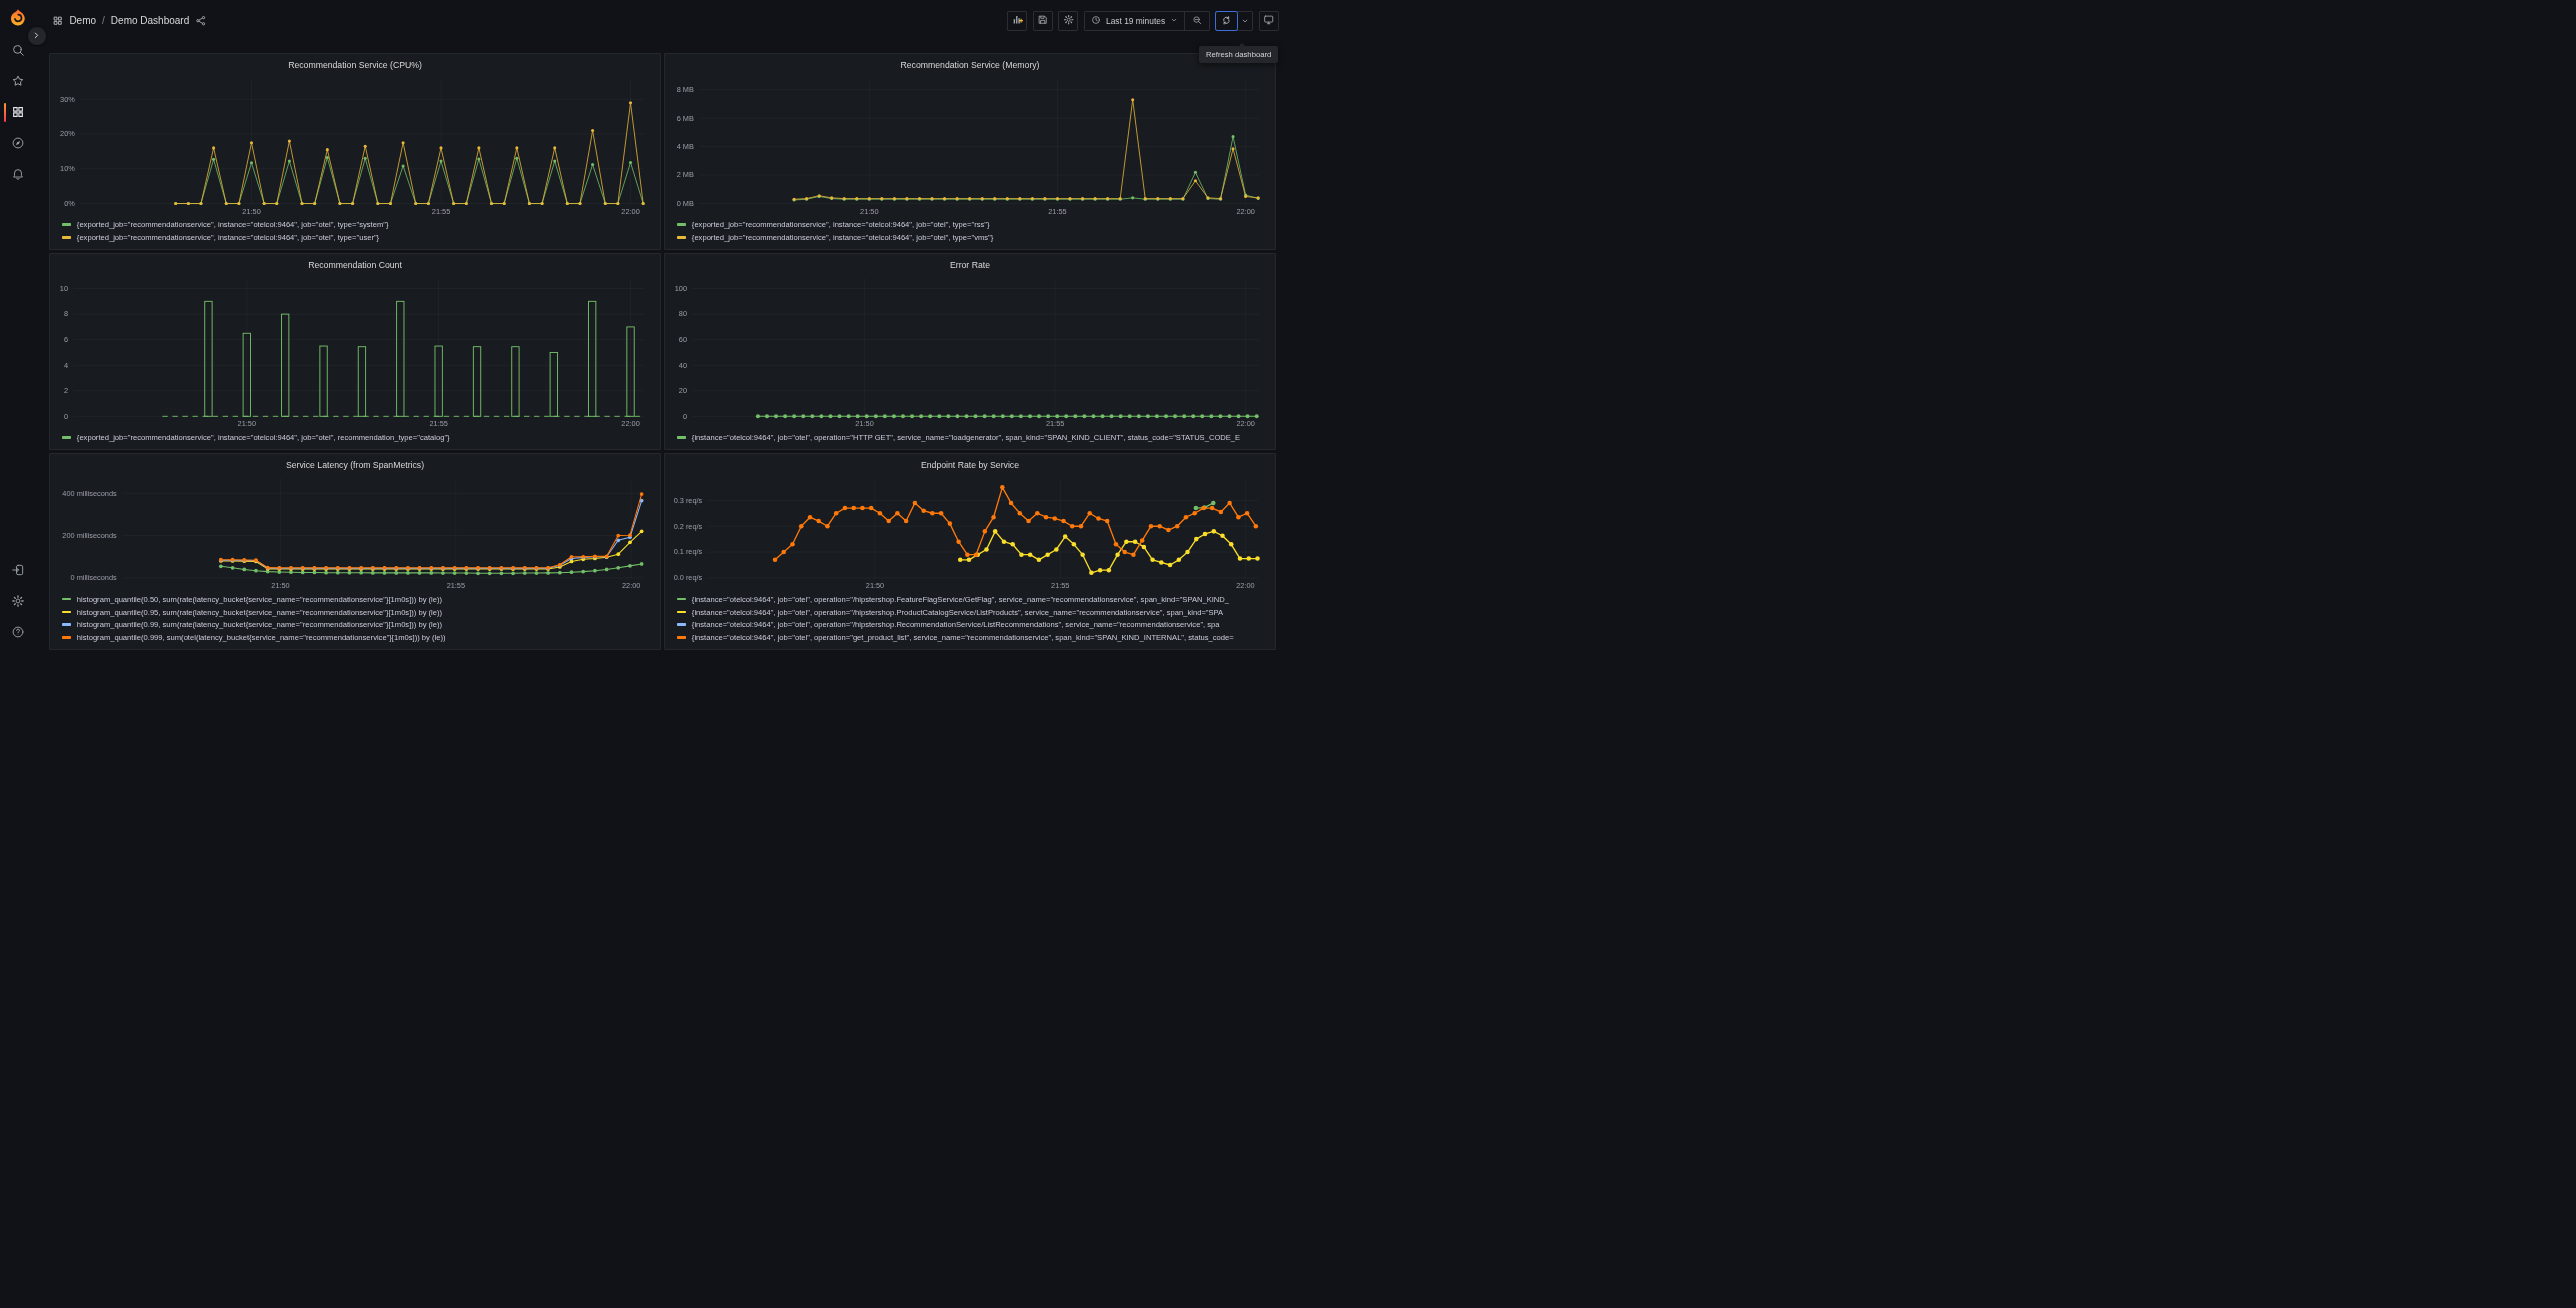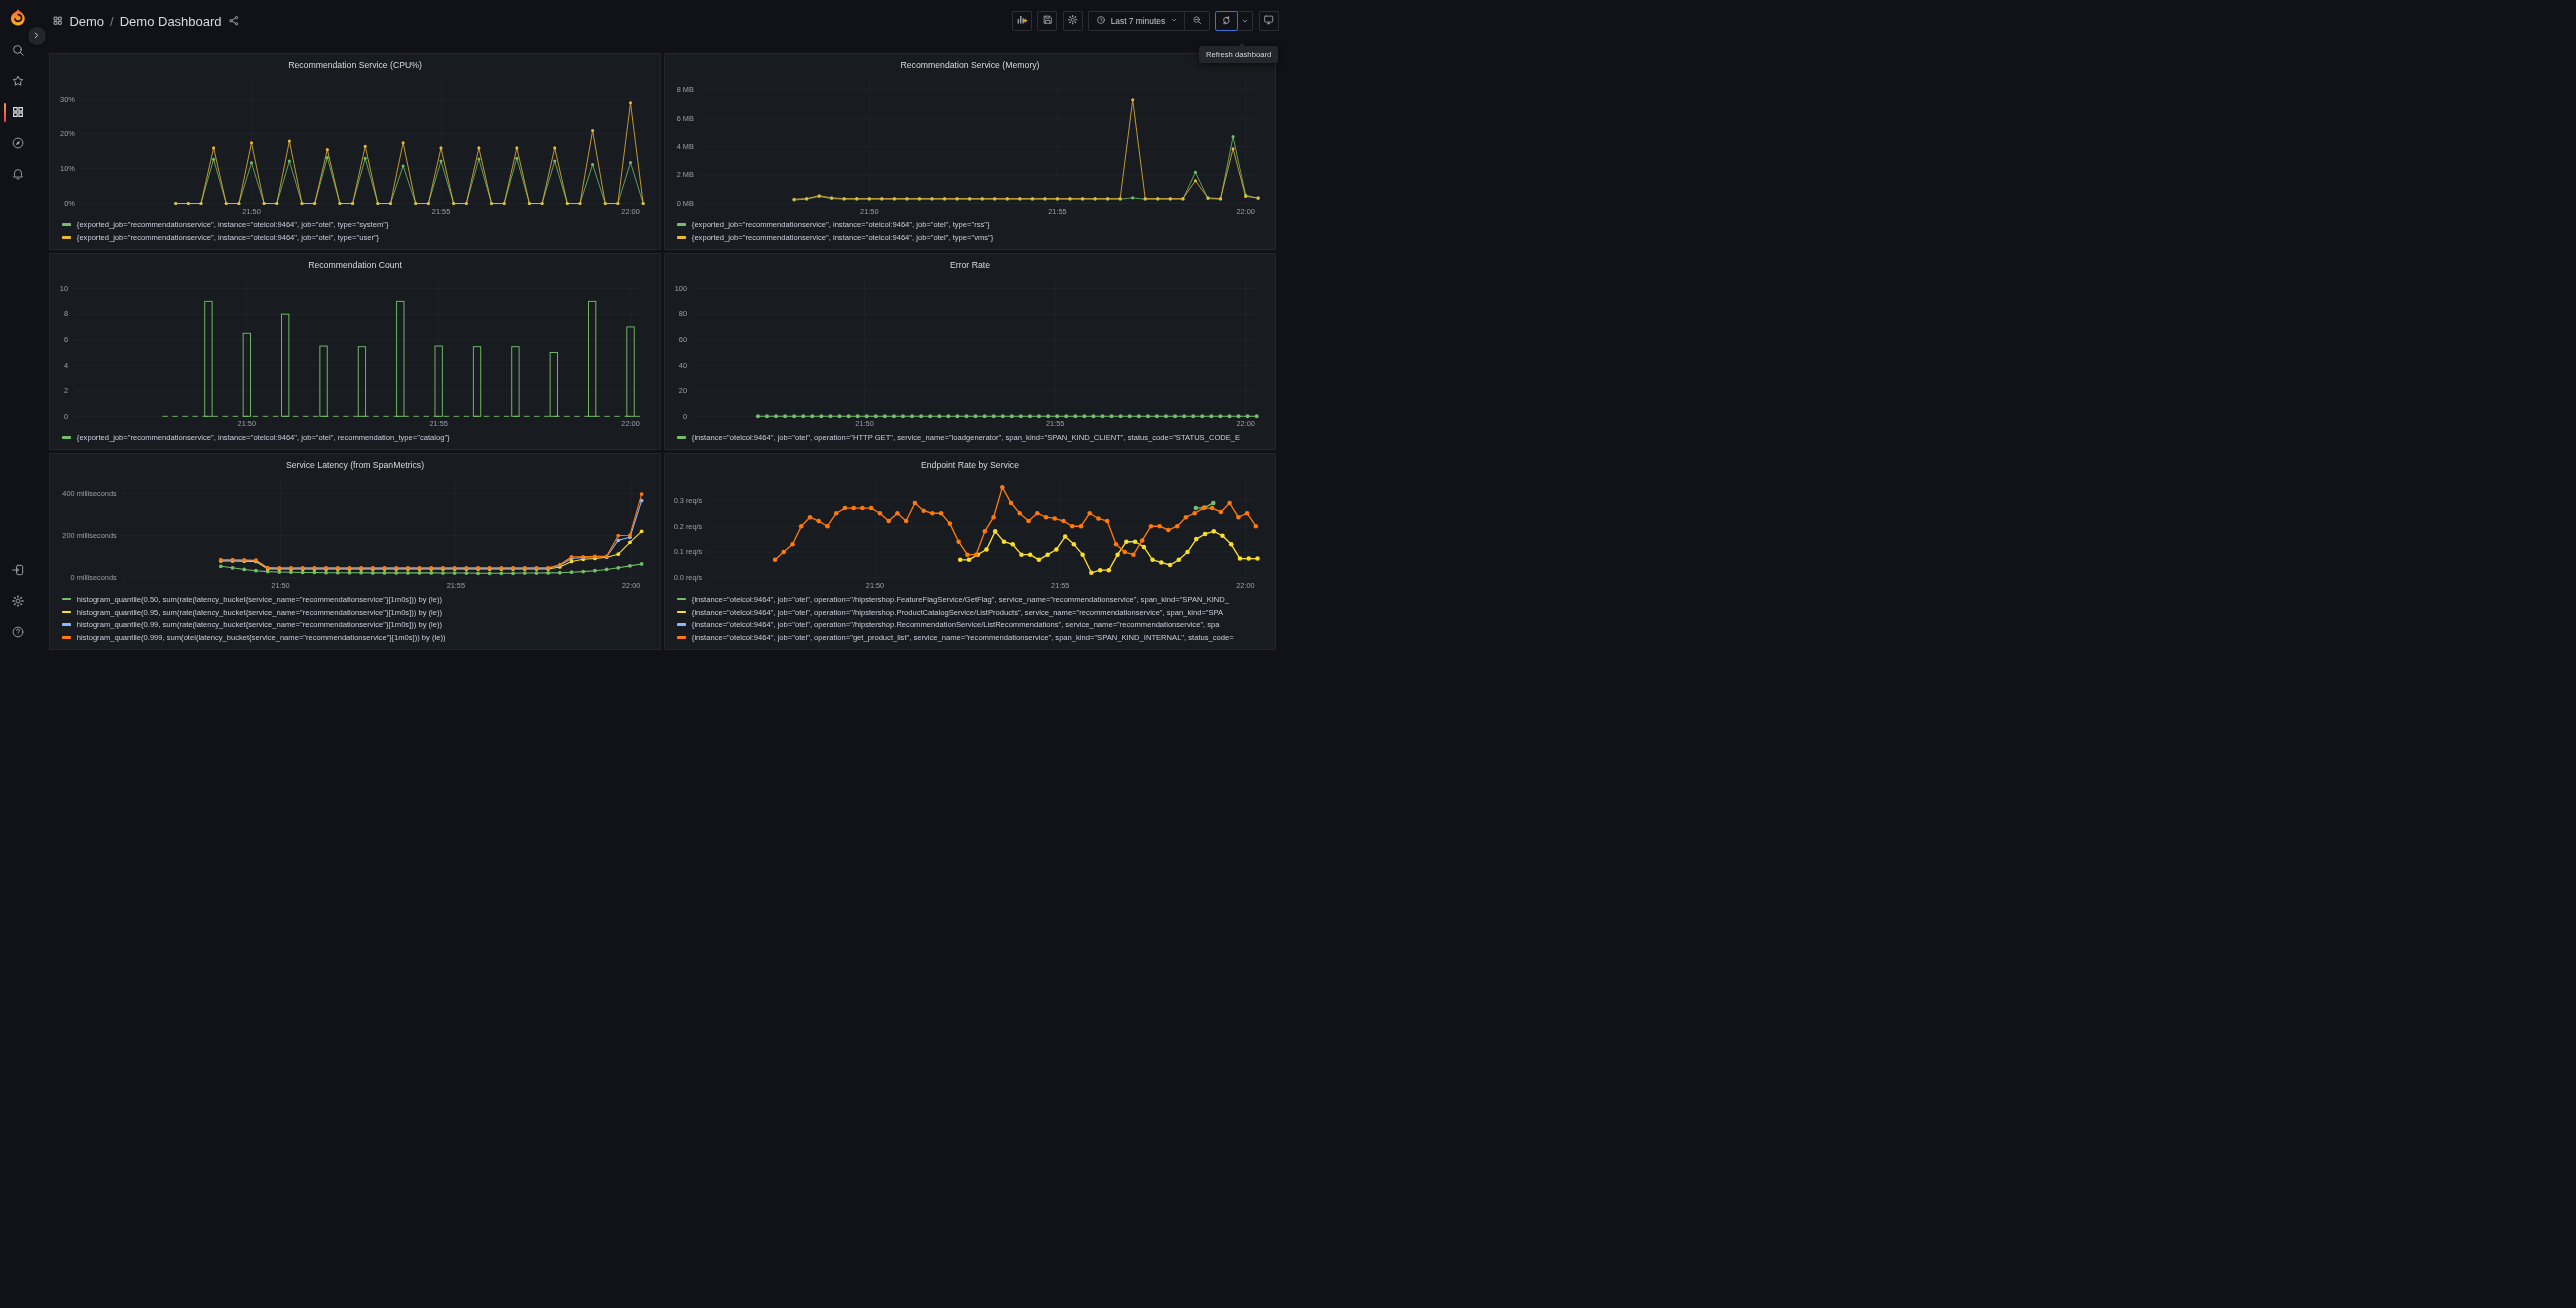--- a/index.html
+++ b/index.html
@@ -12,21 +12,21 @@
   .side-item.active{color:#e9eaf0;}
   .side-item.active::before{content:"";position:absolute;left:4px;top:6px;bottom:6px;width:2px;border-radius:1.3px;
       background:linear-gradient(180deg,#ff9830 0%,#f53e4c 100%);}
   .side-bottom{position:absolute;bottom:5.4px;left:0;width:36px;}
   .logo{width:36px;height:35px;display:flex;align-items:center;justify-content:center;cursor:pointer;}
   .expander{position:absolute;left:28px;top:27px;width:17.5px;height:17.5px;border-radius:50%;background:#24262c;
       box-shadow:0 0.7px 2.7px rgba(0,0,0,.6);display:flex;align-items:center;justify-content:center;color:#d8d9da;z-index:9;cursor:pointer;}
   .expander svg{width:8.7px;height:8.7px;}
   
   .topbar{position:absolute;left:36px;right:0;top:0;height:42px;display:flex;align-items:center;z-index:6;}
-  .crumbs{display:flex;align-items:center;gap:6px;margin-left:16px;font-size:13px;color:#d8d9da;}
+  .crumbs{display:flex;align-items:center;gap:6px;margin-left:16px;font-size:10px;color:#d8d9da;}
   .crumbs .cicon{color:#c7c8cc;display:flex;}
   .crumbs .cicon svg{width:11.4px;height:11.4px;}
   .crumb{cursor:pointer;}
   .crumb-sep{color:#7b7f87;}
   .toolbar{margin-left:auto;display:flex;align-items:center;gap:5.4px;padding-right:9.4px;}
   .tbtn{height:20px;min-width:20px;border:0.7px solid rgba(204,204,220,0.15);border-radius:1.3px;background:transparent;
       color:#b4b7bd;display:flex;align-items:center;justify-content:center;cursor:pointer;padding:0;}
   .tbtn svg{width:11.4px;height:11.4px;}
   .tgroup{display:flex;align-items:stretch;border:0.7px solid rgba(204,204,220,0.15);border-radius:1.3px;height:20px;box-sizing:border-box;}
   .tgroup .seg{display:flex;align-items:center;gap:4.7px;padding:0 6.7px;color:#c7c8cc;font-size:8.4px;cursor:pointer;}
@@ -172,21 +172,21 @@
               <path d="M12 3.2v2.2M12 18.6v2.2M3.2 12h2.2M18.6 12h2.2M5.8 5.8l1.5 1.5M16.7 16.7l1.5 1.5M18.2 5.8l-1.5 1.5M7.3 16.7l-1.5 1.5"></path>
             </g>
           </svg></span>
     </button>
     <div class="tgroup">
       <div class="seg">
         <span><svg viewBox="0 0 24 24" fill="none" stroke="currentColor" stroke-width="1.7" stroke-linecap="round">
               <circle cx="12" cy="12" r="8.2"></circle>
               <path d="M12 7.3V12l3 2.1"></path>
             </svg></span>
-        <span>Last 7 minutes</span>
+        <span>Last 19 minutes</span>
         <span><svg viewBox="0 0 24 24" fill="none" stroke="currentColor" stroke-width="2" stroke-linecap="round" stroke-linejoin="round" style="width:8px;height:8px">
               <path d="M6.5 9.5l5.5 5.5 5.5-5.5"></path>
             </svg></span>
       </div>
       <div class="divider"></div>
       <div class="seg">
         <span><svg viewBox="0 0 24 24" fill="none" stroke="currentColor" stroke-width="1.7" stroke-linecap="round">
               <circle cx="11" cy="11" r="6.5"></circle>
               <path d="M15.9 15.9L21 21M8.2 11h5.6"></path>
             </svg></span>

